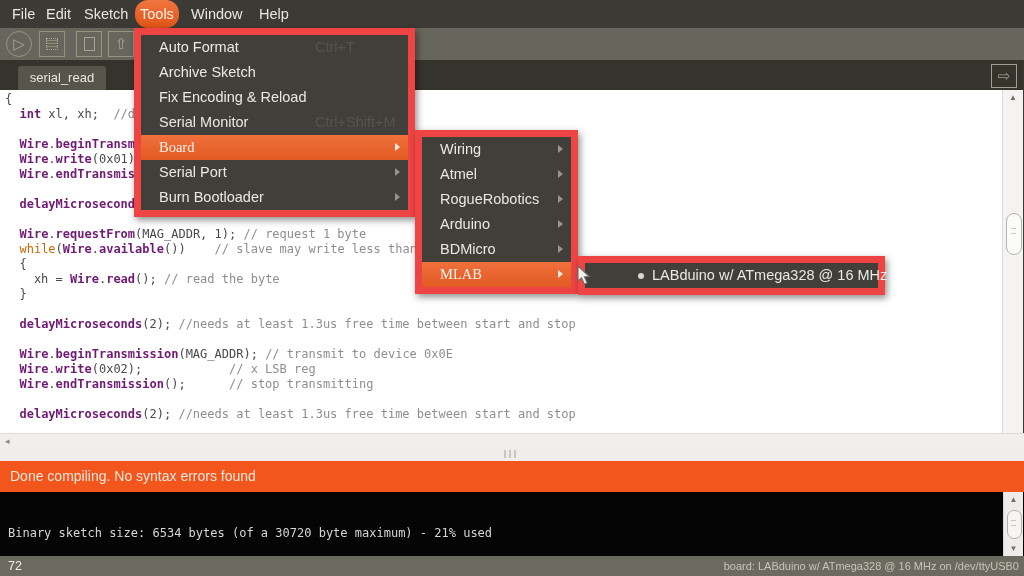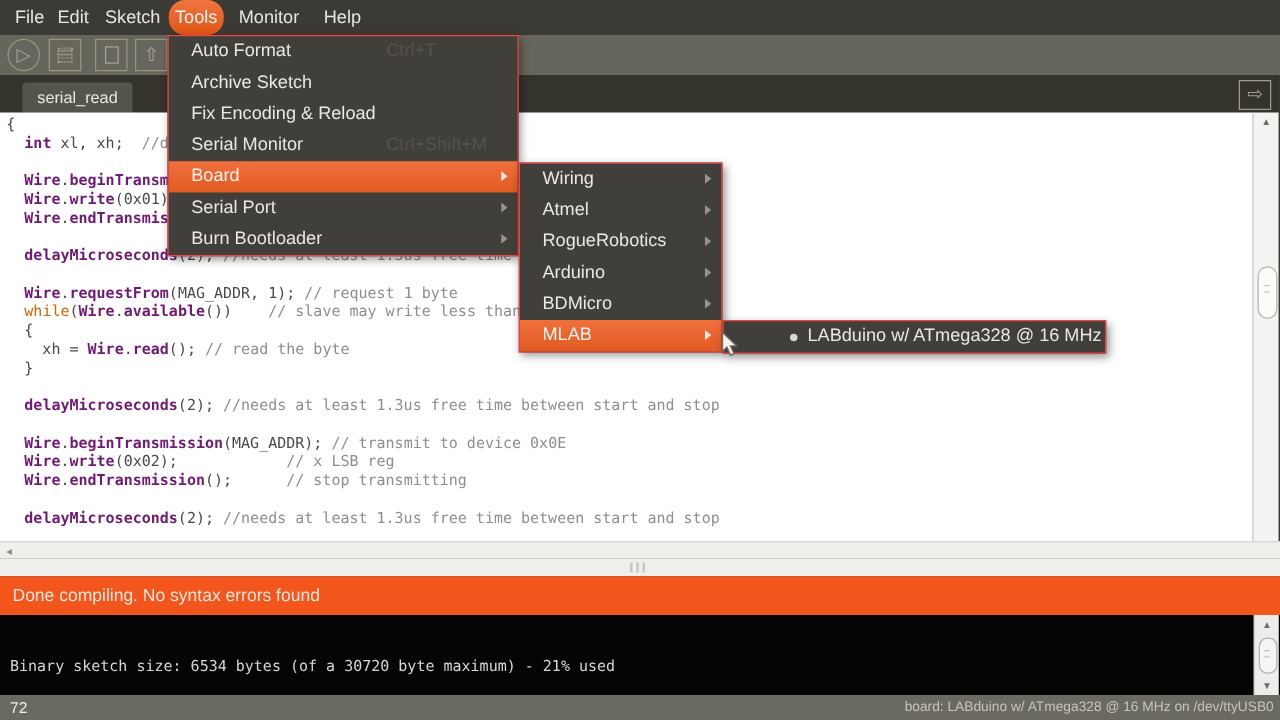--- a/index.html
+++ b/index.html
@@ -67,25 +67,25 @@
   .cthumb{position:absolute;left:3px;top:18px;width:13px;height:27px;border:1px solid #b3b1ac;
       border-radius:7px;background:#f6f5f3;}
   .cthumb .grip-lines{left:3px;top:9px;}
 
   
   .footer{position:absolute;left:0;top:556px;width:1024px;height:20px;background:#6b6a60;text-align:right;}
   .footer .lineno{position:absolute;left:8px;top:0;line-height:20px;font-size:12.5px;color:#efeeea;}
   .footer .boardinfo{position:absolute;right:5px;top:0;line-height:20px;font-size:11px;color:#c7c4b7;}
 
   
-  .menu{position:absolute;background:#413f39;border:1px solid #ef4444;box-sizing:border-box;
+  .menu{position:absolute;background:#413f39;border:7px solid #ef4444;box-sizing:border-box;
       box-shadow:2px 3px 7px rgba(0,0,0,0.45);z-index:10;}
   .menu .item{position:relative;height:25px;line-height:25px;color:#eae8e4;
       font-size:14.5px;padding-left:18px;white-space:nowrap;}
-  .menu .item.hl{background:linear-gradient(180deg,#f0703c,#e25a22);color:#fdf4ef;}
+  .menu .item.hl{background:linear-gradient(180deg,#f0703c,#e25a22);color:#fdf4ef;font-family:Liberation Serif, serif;}
   .menu .shortcut{position:absolute;left:174px;color:#55534b;}
   .menu .subarrow{position:absolute;right:8px;top:8px;width:0;height:0;
       border-top:4px solid transparent;border-bottom:4px solid transparent;
       border-left:5px solid #97948a;}
   .menu .item.hl .subarrow{border-left-color:#f7ece5;}
   .menu .bullet{position:absolute;left:11px;top:10px;width:6px;height:6px;border-radius:50%;
       background:#d9d7d2;}
   .menu .item.withbullet{padding-left:25px;}
 
   #tools-menu{left:134px;top:28px;width:281px;}
@@ -97,21 +97,21 @@
 </head>
 <body>
 
 <div class="app">
 
   <div class="menubar" id="menubar">
       <div class="mitem" style="left: 7px;">File</div>
       <div class="mitem" style="left: 41px;">Edit</div>
       <div class="mitem" style="left: 79px;">Sketch</div>
       <div class="mitem active" style="left: 135px;">Tools</div>
-      <div class="mitem" style="left: 186px;">Monitor</div>
+      <div class="mitem" style="left: 186px;">Window</div>
       <div class="mitem" style="left: 254px;">Help</div>
     </div>
 
   <div class="toolbar" id="toolbar">
       <div class="tbicon round" style="left: 6px;">▷</div>
       <div class="tbicon" style="left: 39px;">
         <div class="dots-shape"></div>
       </div>
       <div class="tbicon" style="left: 76px;">
         <div class="page-shape"></div>

